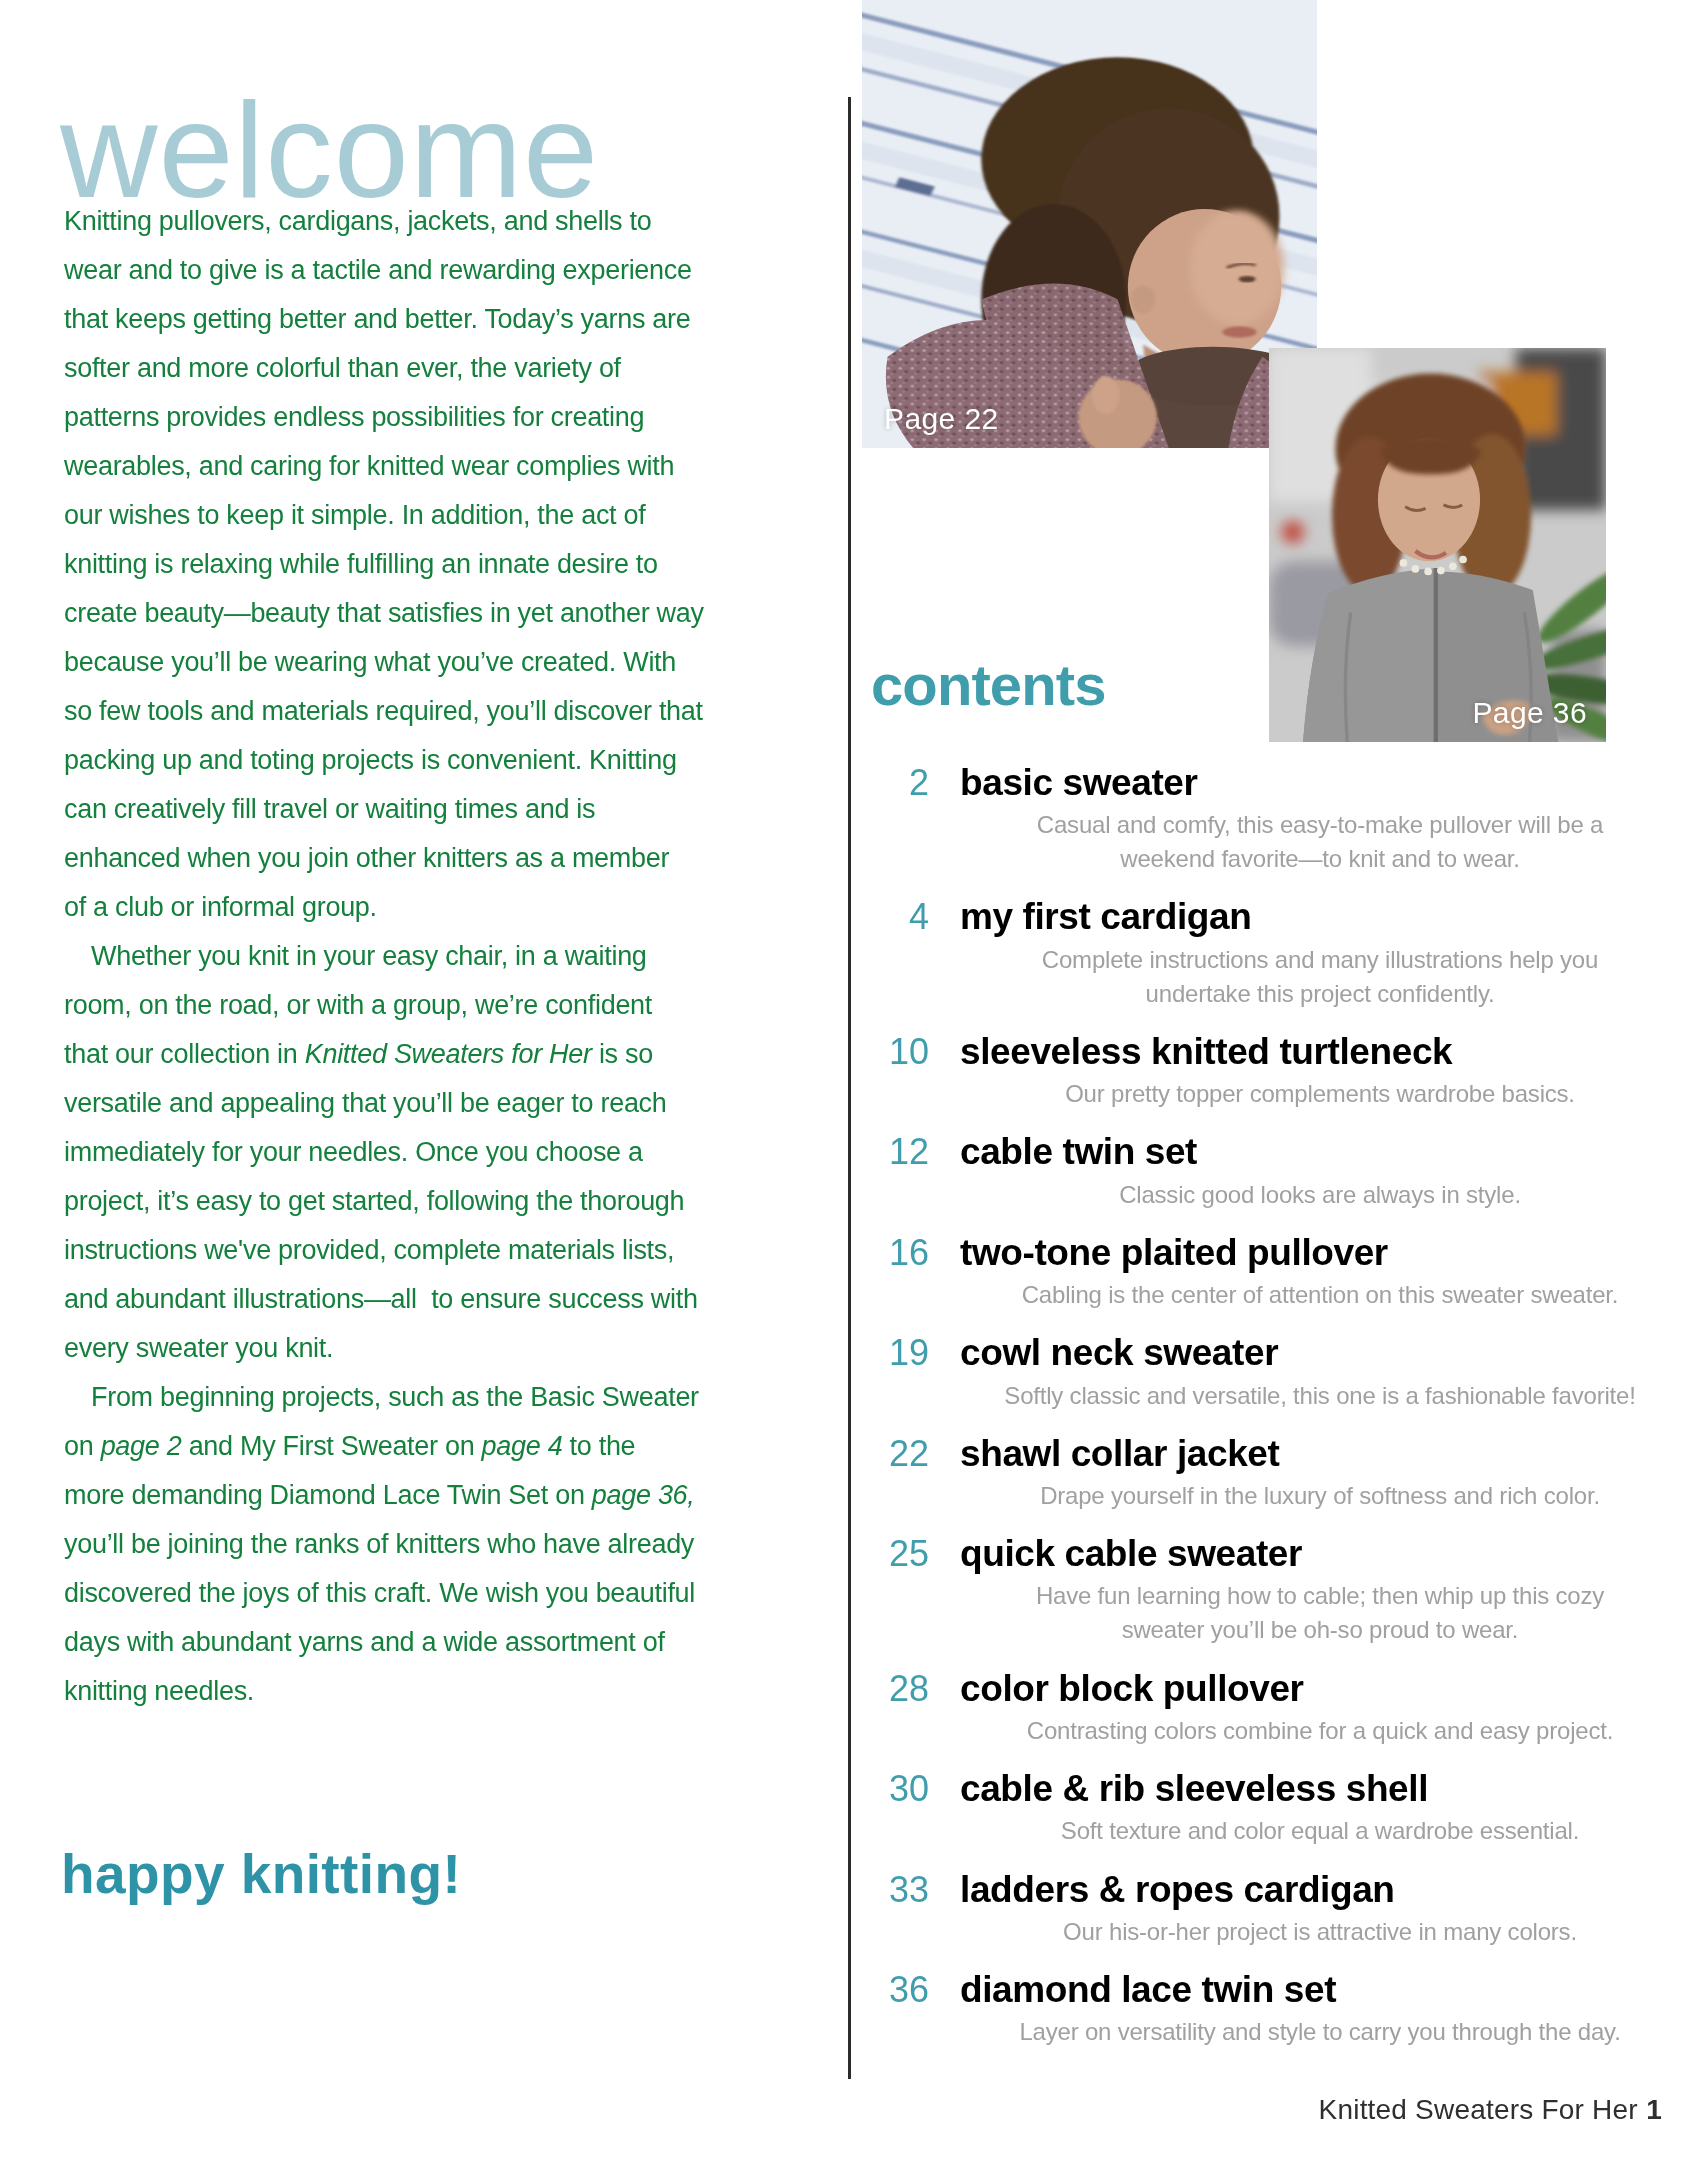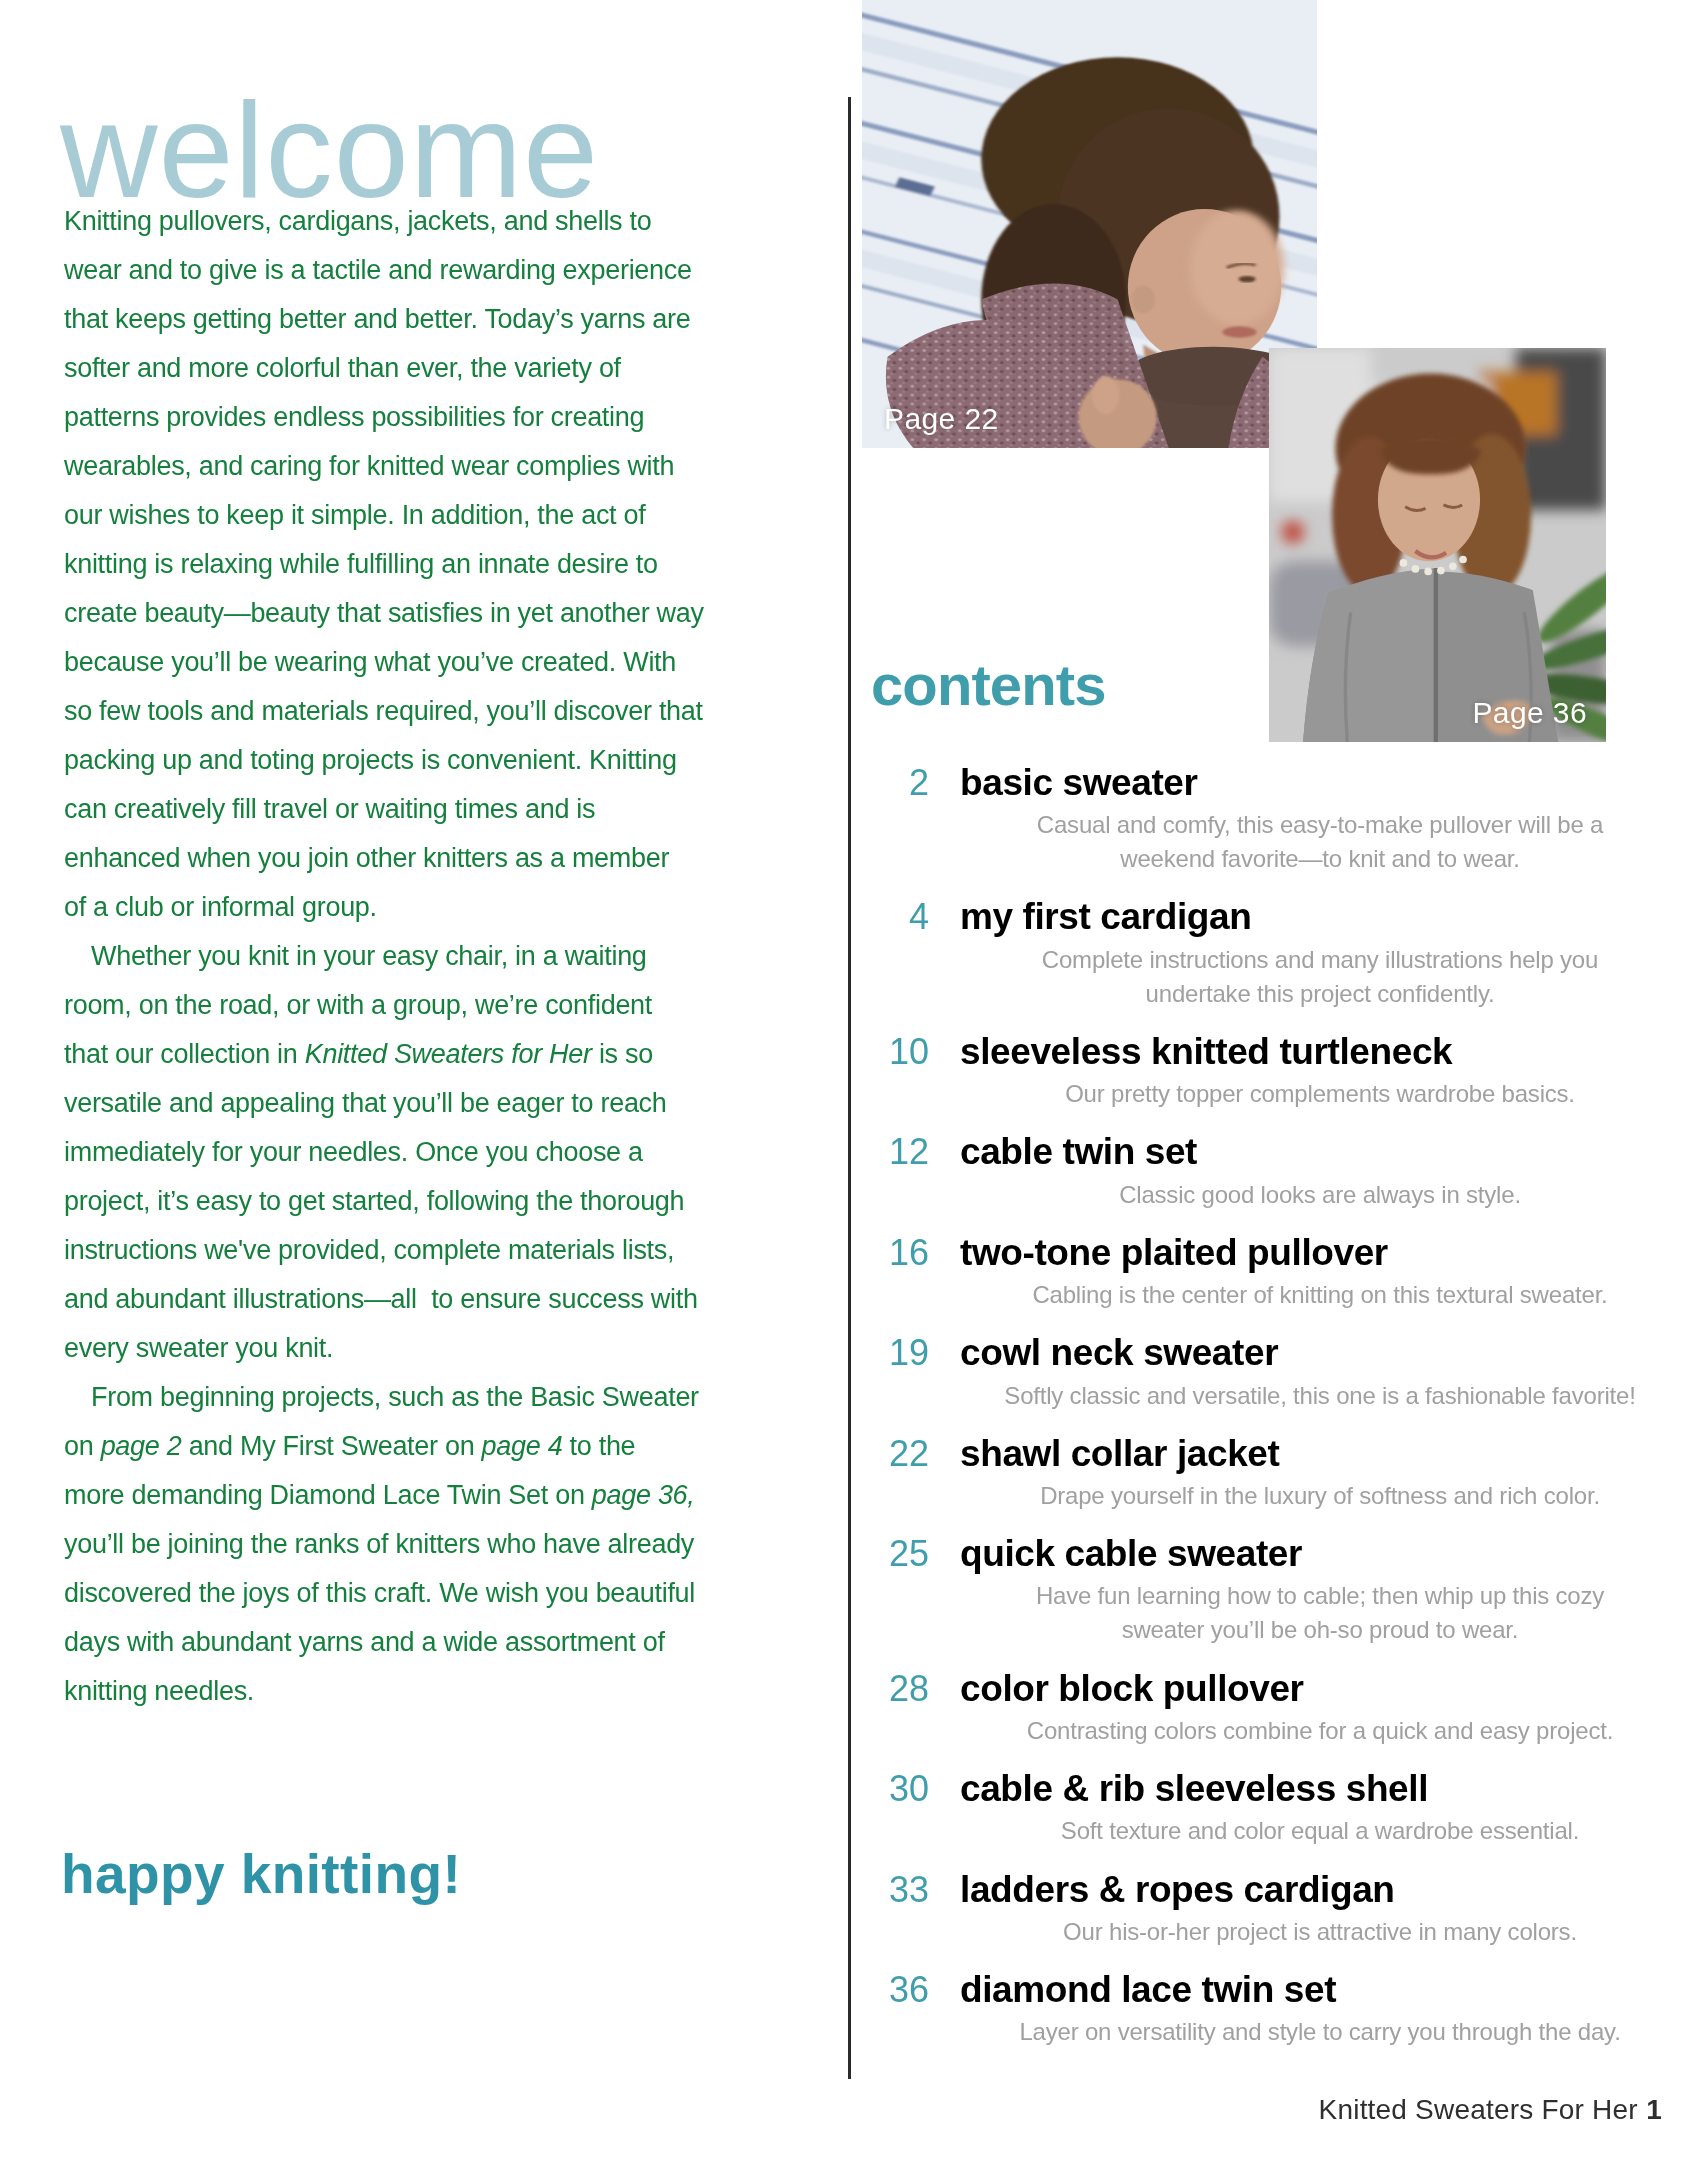--- a/index.html
+++ b/index.html
@@ -300,21 +300,21 @@
             <span class="desc-line"><span>Classic good looks are always in style.</span></span>
           </div>
     </div>
   </div>
 
   <div class="toc-entry">
     <div class="toc-num">16</div>
     <div class="toc-body">
       <div class="toc-title">two-tone plaited pullover</div>
       <div class="toc-desc">
-            <span class="desc-line"><span>Cabling is the center of knitting on this textural sweater.</span></span>
+            <span class="desc-line"><span>Cabling is the center of attention on this sweater sweater.</span></span>
           </div>
     </div>
   </div>
 
   <div class="toc-entry">
     <div class="toc-num">19</div>
     <div class="toc-body">
       <div class="toc-title">cowl neck sweater</div>
       <div class="toc-desc">
             <span class="desc-line"><span>Softly classic and versatile, this one is a fashionable favorite!</span></span>

